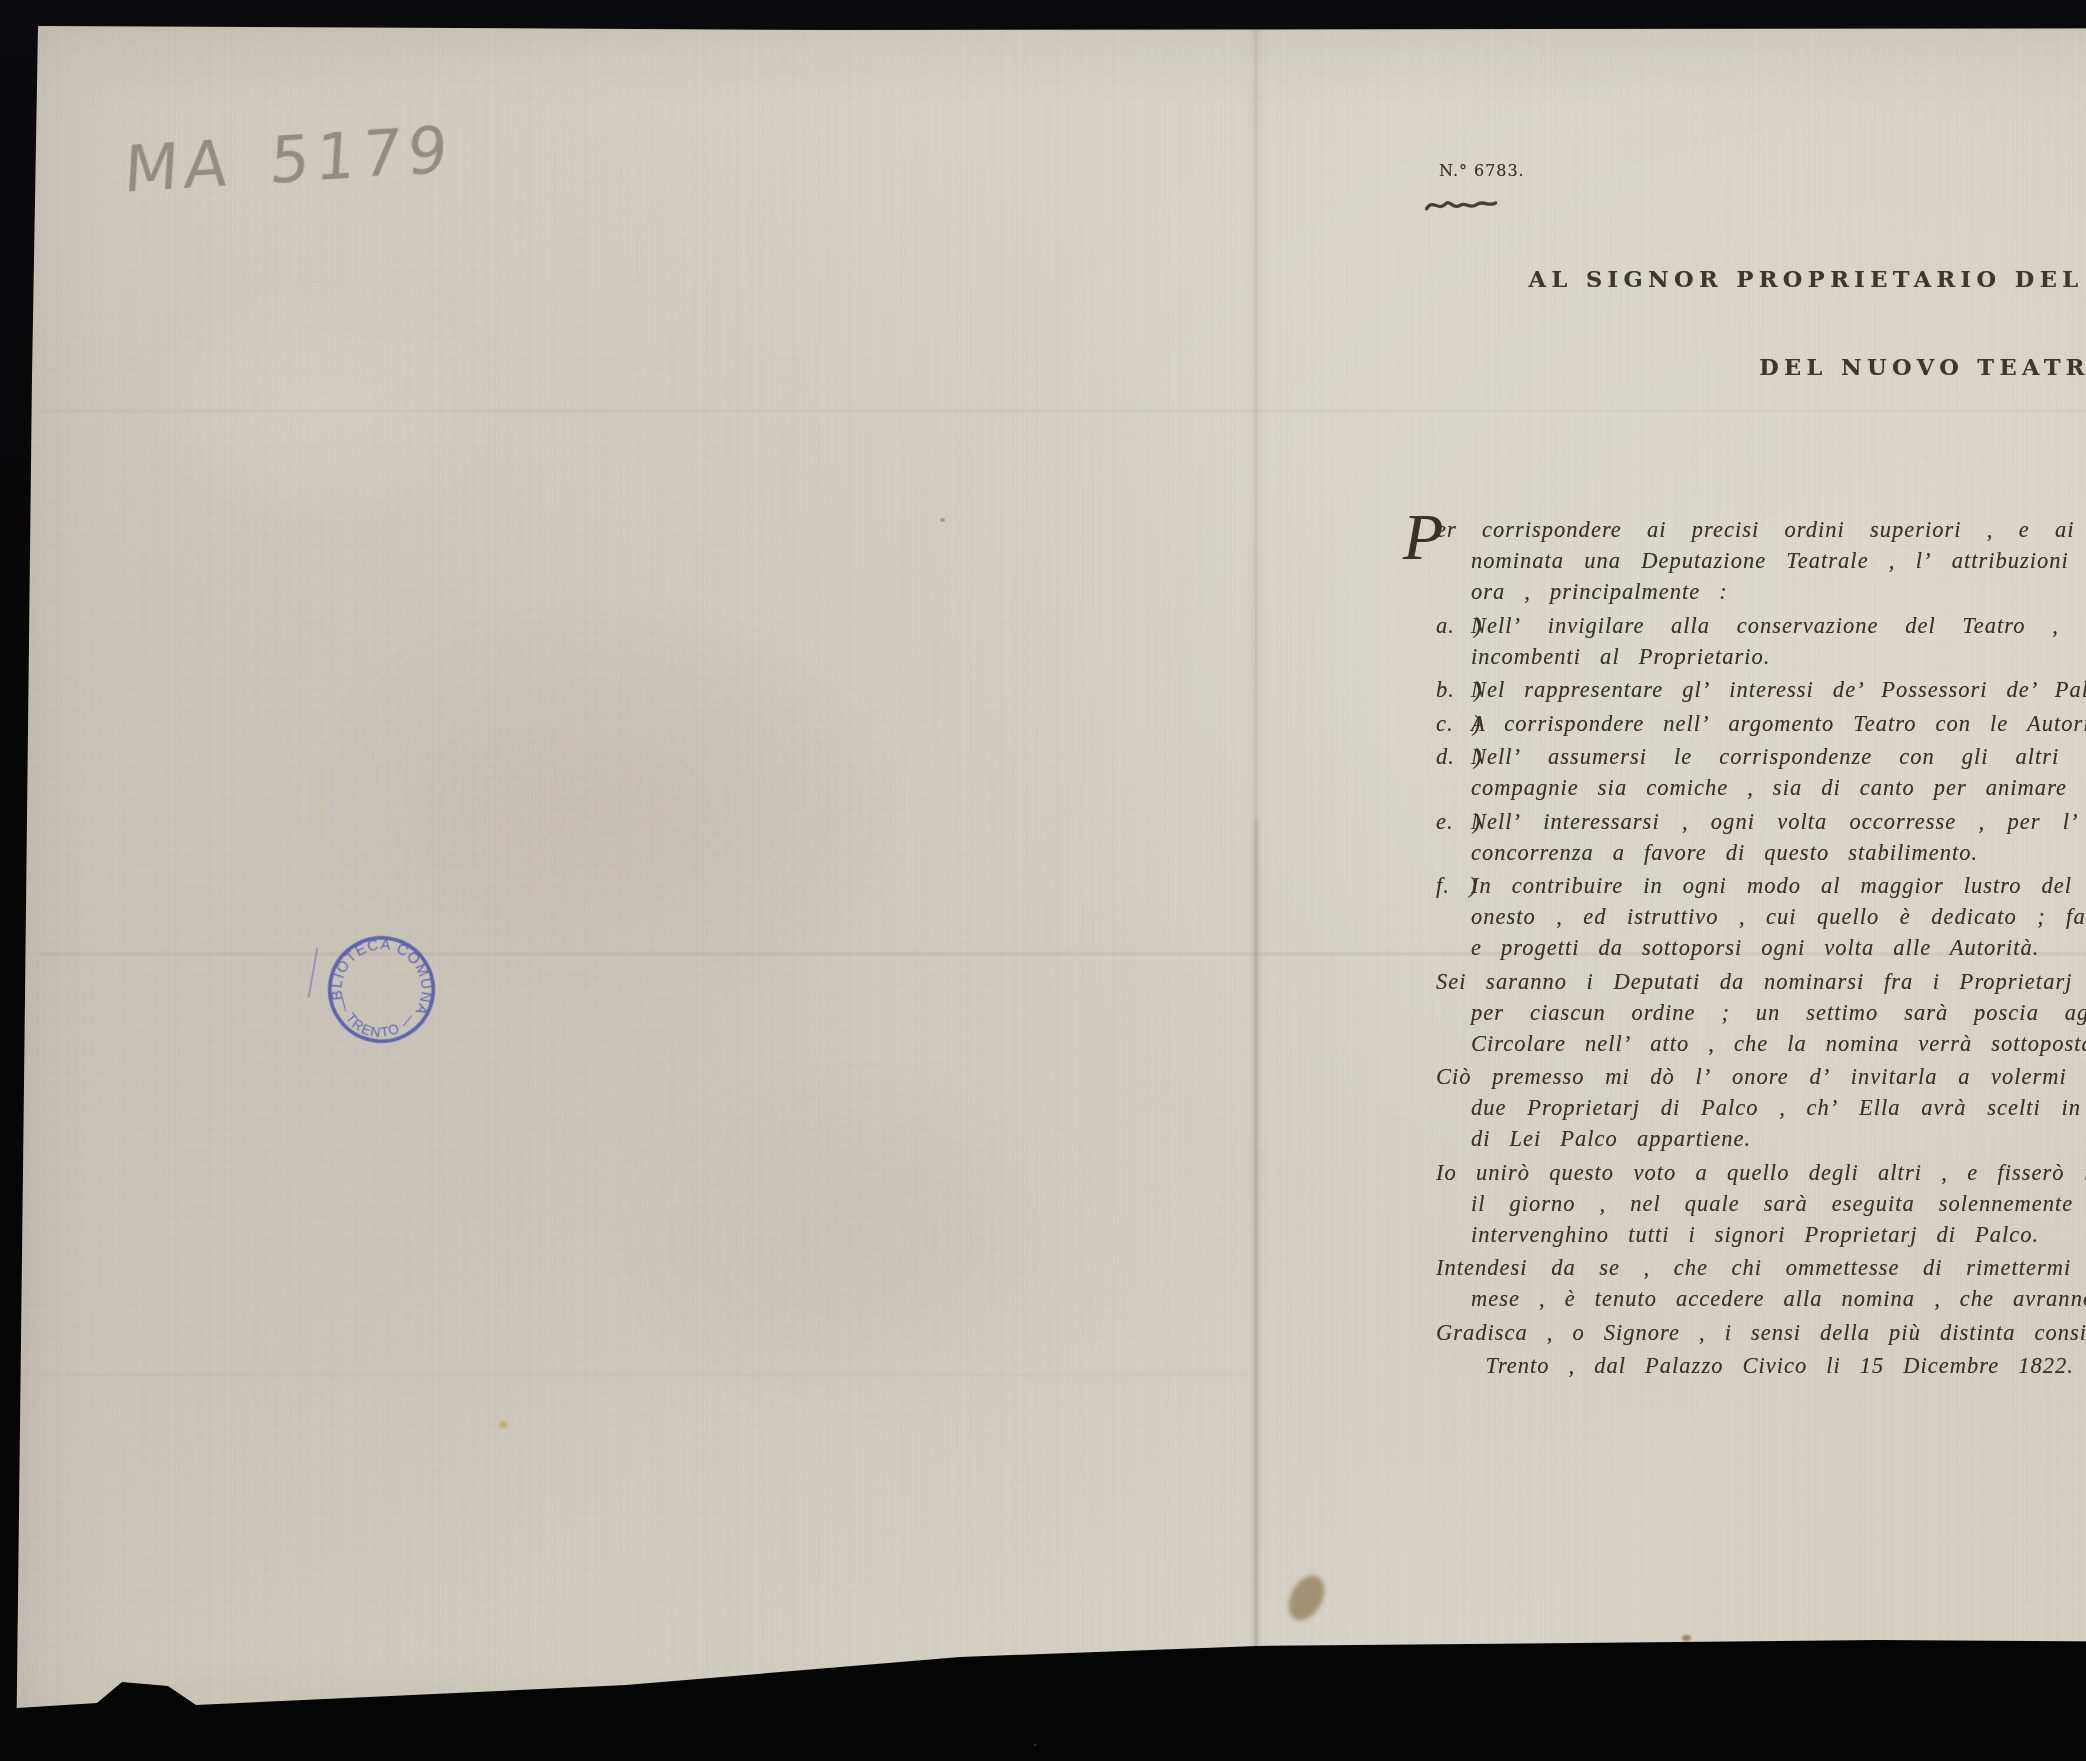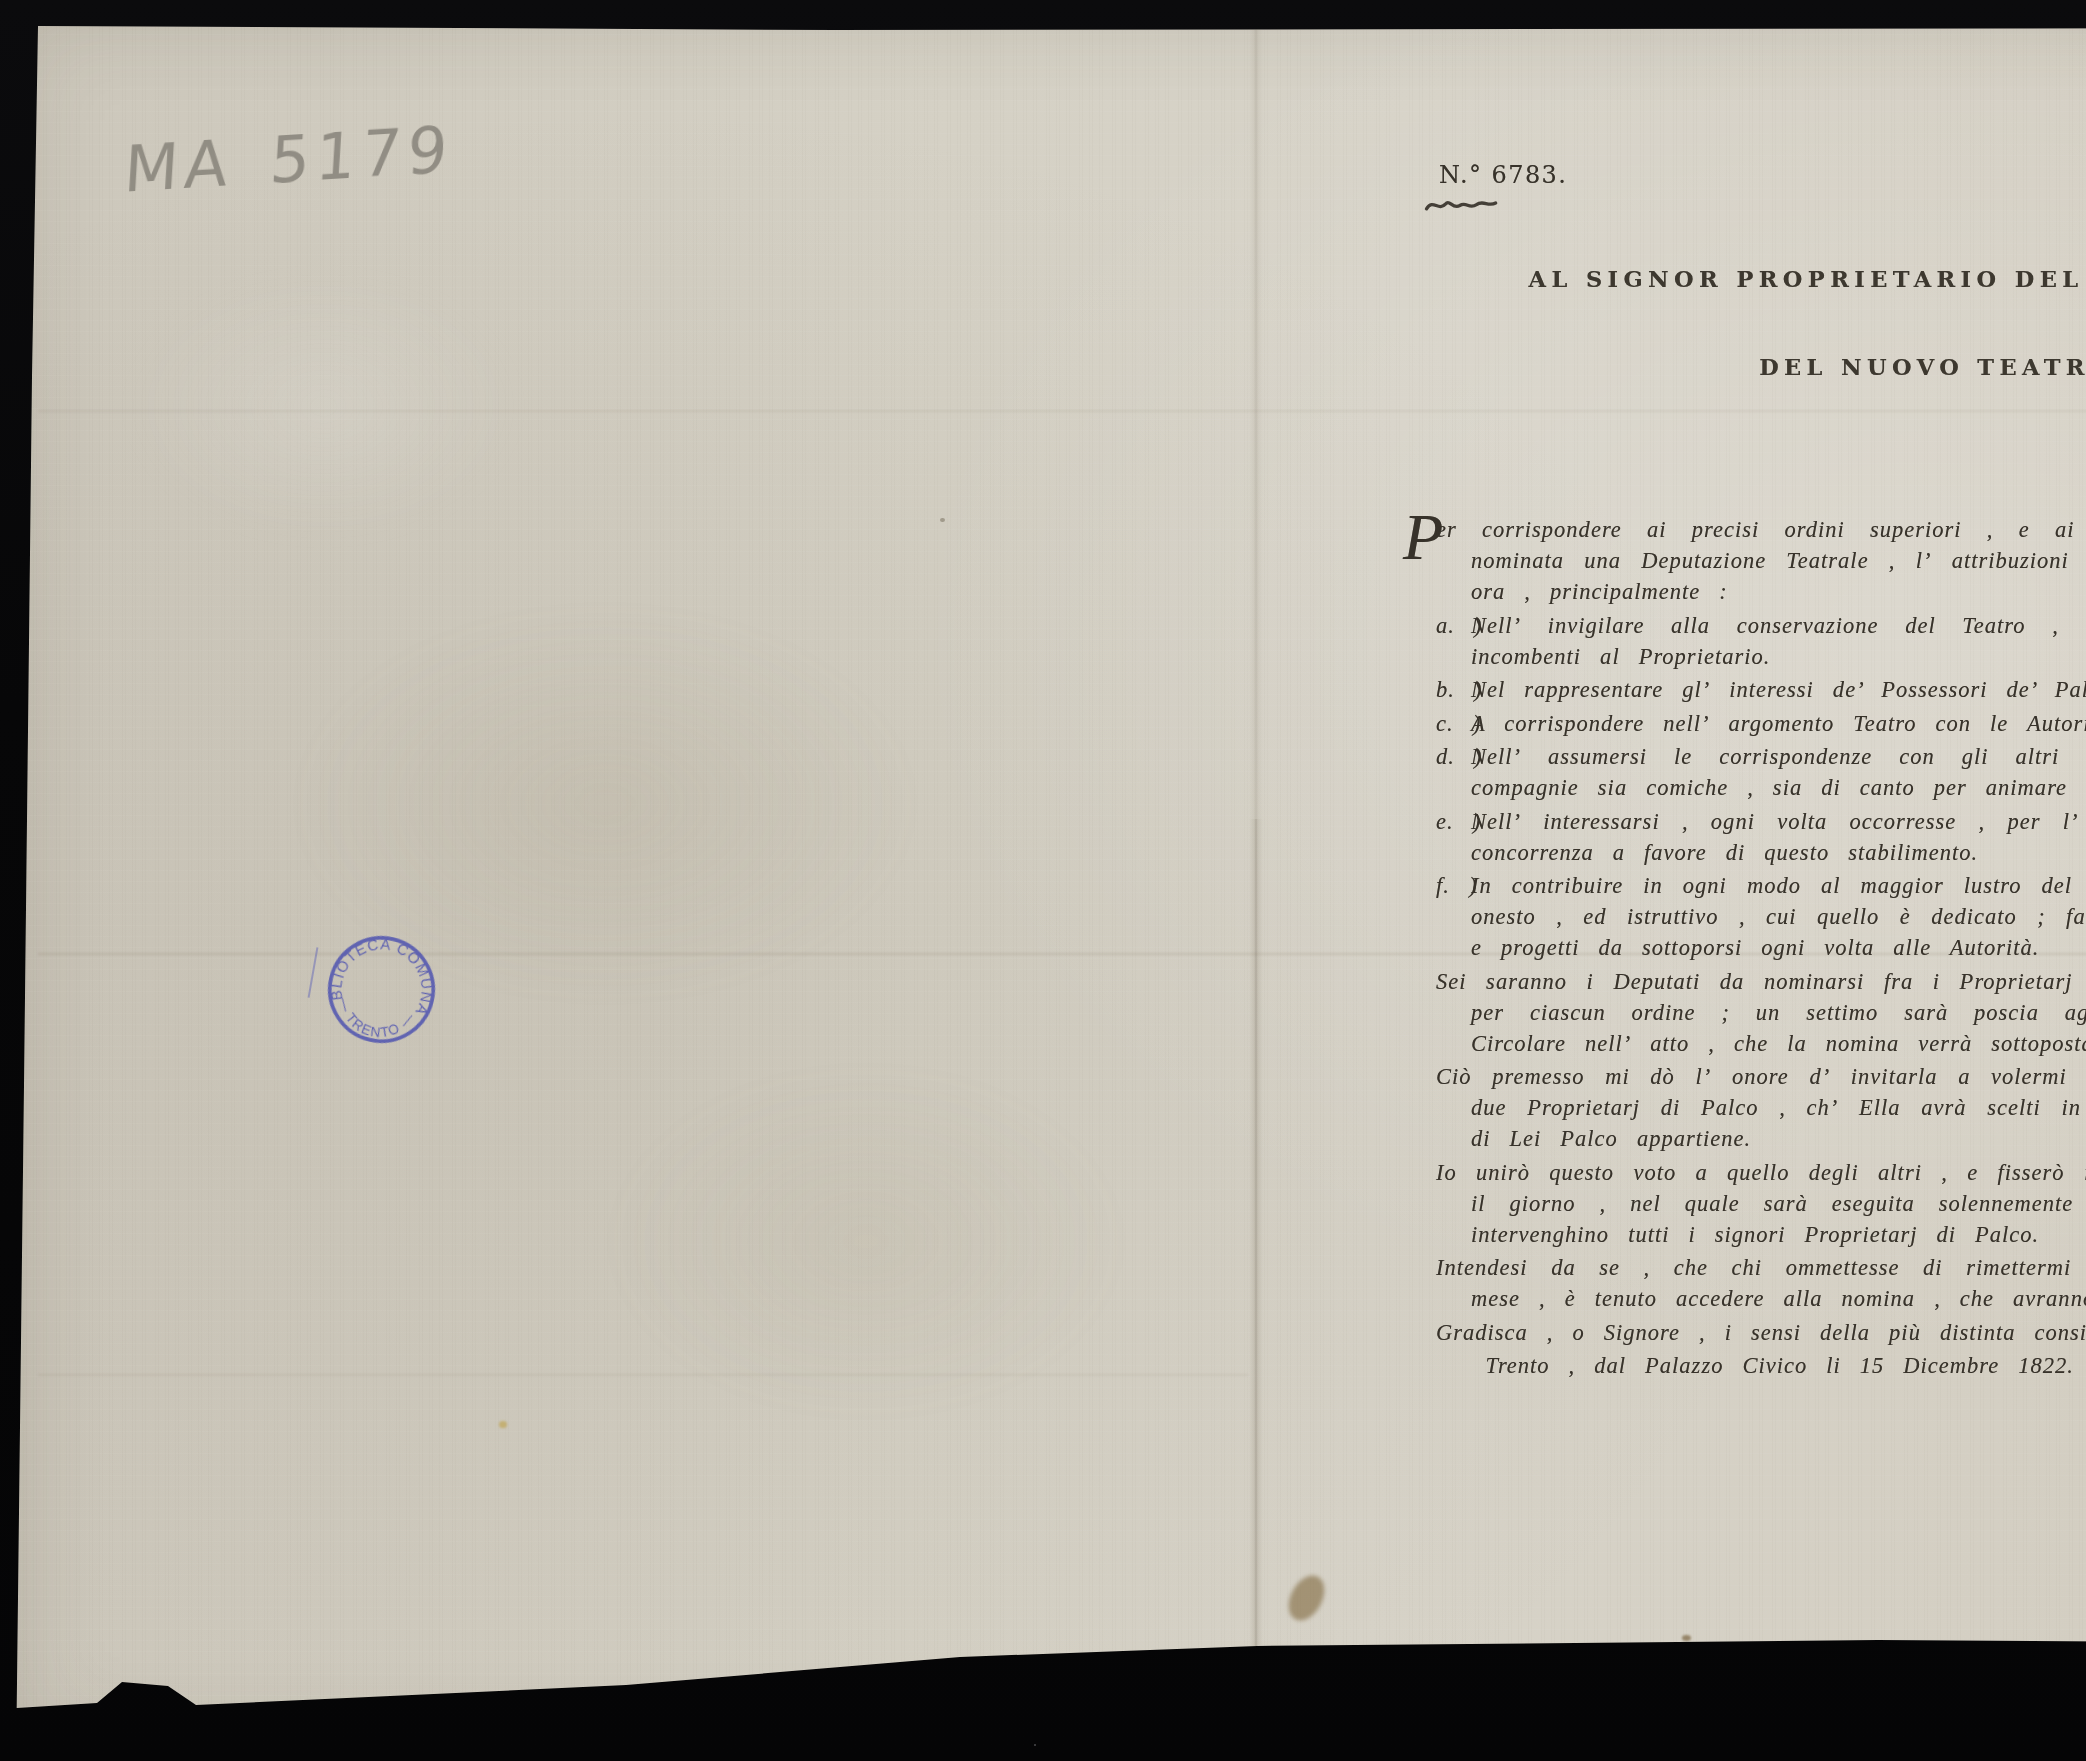--- a/index.html
+++ b/index.html
@@ -51,21 +51,21 @@
   .stamp{position:absolute;left:319px;top:927px;opacity:.82;filter:blur(0.3px);
     transform:rotate(13deg);}
   .stamp text{font-family:"Liberation Sans", sans-serif;fill:#4a4fb0;}
   .stamp-stroke{position:absolute;left:312px;top:947px;width:1.7px;height:51px;
     background:#5a5fb8;opacity:.45;transform:rotate(10deg);filter:blur(0.4px);}
 
   
   .ink{color:#37322a;text-shadow:0 0 0.4px rgba(55,50,42,.45);}
   .doc-number{
     position:absolute;left:1439px;top:161px;
-    font-family:"DejaVu Serif", serif;font-size:24px;letter-spacing:.06em;
+    font-family:"DejaVu Serif", serif;font-size:16px;letter-spacing:.06em;
   }
   .flourish{position:absolute;left:1424px;top:193px;}
   .salutation{position:absolute;left:1394px;width:1018px;text-align:center;
     font-family:"DejaVu Serif", serif;font-weight:700;font-size:22.5px;letter-spacing:.24em;color:#3d382f;
     text-shadow:0 0 0.4px rgba(55,50,42,.4);}
   .salut1{top:266px;}
   .salut2{top:354px;}
   .salut2 span{position:relative;left:40px;}
 
   .body-text{

